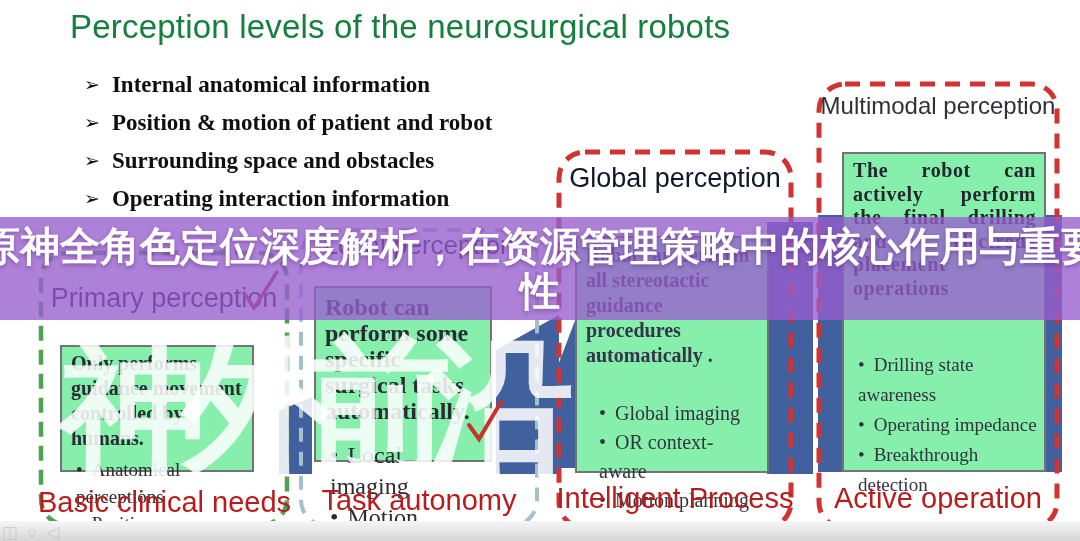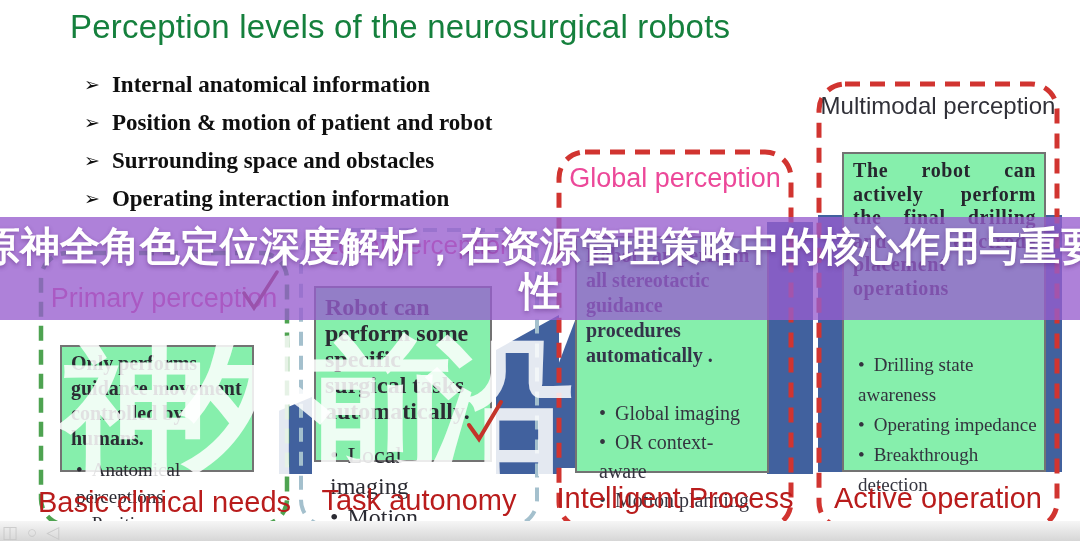--- a/index.html
+++ b/index.html
@@ -16,21 +16,21 @@
                   font-size:19px;margin-right:12px;position:relative;top:-1px;}
 
   
   .step{position:absolute;background:#41619e;}
   .clipA{clip-path:polygon(0 18%,100% 0,100% 100%,0 100%);}
   .clipB{clip-path:polygon(0 22%,100% 0,100% 100%,0 100%);}
   .clipC{clip-path:polygon(0 35%,100% 0,100% 100%,0 100%);}
 
   
   .colrect{position:absolute;}
-  .col-title{position:absolute;text-align:center;color:#ec4899;line-height:1.12;}
+  .col-title{position:absolute;text-align:center;color:#0f172a;line-height:1.12;}
   .info-box{position:absolute;background:#86efac;border:2px solid #737373;box-sizing:border-box;
             font-family:"Liberation Serif",serif;color:#2b2b33;}
   .box-intro{margin:0;padding:4px 8px 0 9px;font-weight:700;}
   .box-bullets{margin:0;padding:0 6px 0 14px;list-style:none;}
   .box-bullets li::before{content:"\2022";margin-right:9px;}
   .col-label{position:absolute;text-align:center;font-size:29px;color:#b91c1c;font-weight:500;
              white-space:nowrap;}
 
   
   #box1 .box-intro{font-size:20px;line-height:25px;}

